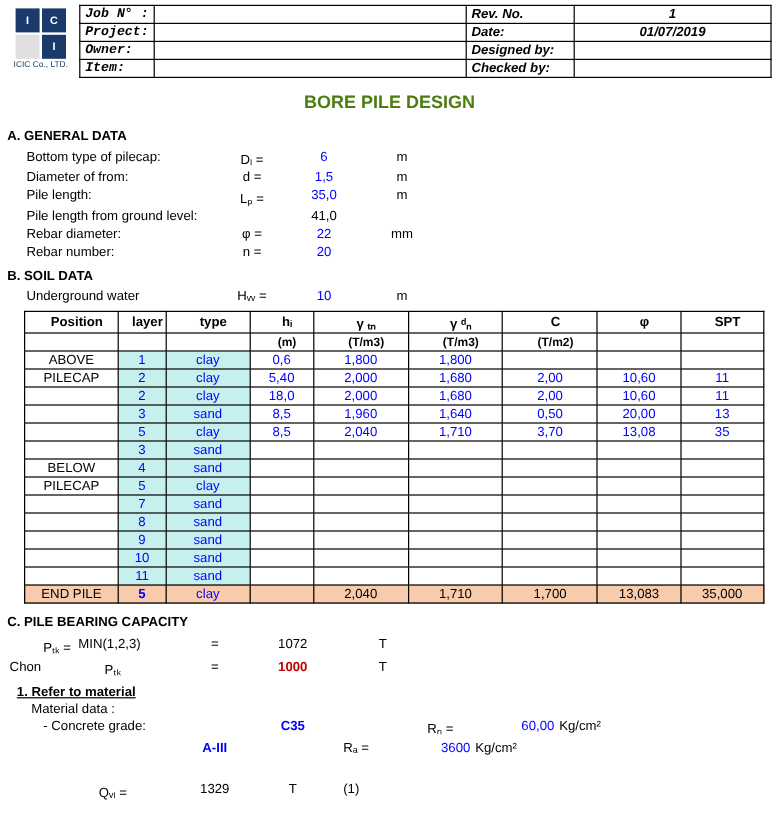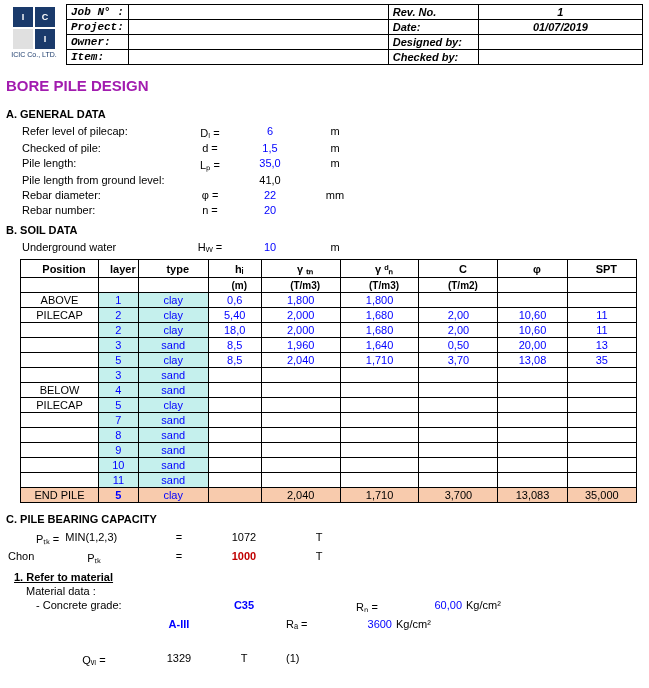--- a/index.html
+++ b/index.html
@@ -27,21 +27,21 @@
   display: flex; align-items: center; justify-content: center;
 }
 .logo-cell.blank { background: #e0e0e0; }
 .logo-txt { font-size: 7px; color: #1a3a6b; margin-top: 2px; }
 .hdr-table { flex: 1; border-collapse: collapse; }
 .hdr-table td { border: 1px solid #000; padding: 1px 4px; height: 14px; }
 .hdr-lbl { font-weight: bold; font-style: italic; width: 60px; font-family: Liberation Mono, monospace; }
 .hdr-mid { width: 260px; }
 .hdr-rlbl { font-weight: bold; font-style: italic; width: 90px; }
 .hdr-val { text-align: center; font-weight: bold; font-style: italic; }
-.title { text-align: left; color: #a21caf; font-weight: bold; font-size: 15px; margin: 12px 0 14px; }
+.title { text-align: center; color: #4d7c0f; font-weight: bold; font-size: 15px; margin: 12px 0 14px; }
 .sect { font-weight: bold; margin: 6px 0 4px; }
 .grid {
   display: grid;
   grid-template-columns: 14px 160px 60px 60px 70px 70px 70px 70px 70px;
   font-size: 11px;
 }
 .grid > div { padding: 1px 2px; min-height: 15px; }
 .lbl { }
 .sym { text-align: center; }
 .val { text-align: center; color: #0000ff; }
@@ -110,30 +110,30 @@
     </tr>
   </tbody>
       </table>
 </div>
 
 <div class="title">BORE PILE DESIGN</div>
 
 <div class="sect">A. GENERAL DATA</div>
 <div class="grid">
   <div></div>
-      <div class="lbl">Refer level of pilecap:</div>
+      <div class="lbl">Bottom type of pilecap:</div>
       <div class="sym">Dₗ =</div>
       <div class="val">6</div>
       <div class="unit">m</div>
       <div></div>
       <div></div>
       <div></div>
       <div></div>
   <div></div>
-      <div class="lbl">Checked of pile:</div>
+      <div class="lbl">Diameter of from:</div>
       <div class="sym">d =</div>
       <div class="val">1,5</div>
       <div class="unit">m</div>
       <div></div>
       <div></div>
       <div></div>
       <div></div>
   <div></div>
       <div class="lbl">Pile length:</div>
       <div class="sym">Lₚ =</div>
@@ -355,21 +355,21 @@
         </tr>
       </tbody>
   <tbody>
     <tr class="orange">
       <td>END PILE</td>
       <td class="blue bbold">5</td>
       <td class="blue">clay</td>
       <td></td>
       <td>2,040</td>
       <td>1,710</td>
-      <td>3,700</td>
+      <td>1,700</td>
       <td>13,083</td>
       <td>35,000</td>
     </tr>
   </tbody>
 </table>
 
 <div class="sect" style="margin-top:10px">C. PILE BEARING CAPACITY</div>
 
 <div class="mat-grid">
   <div></div>

